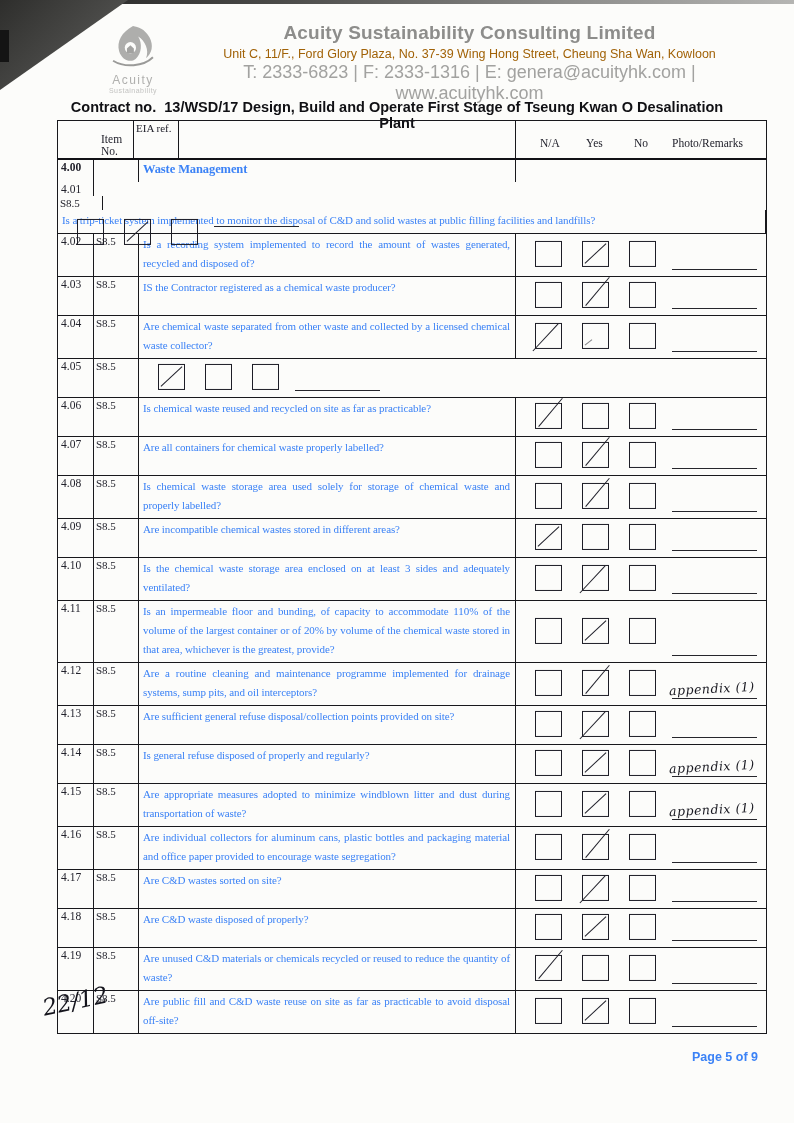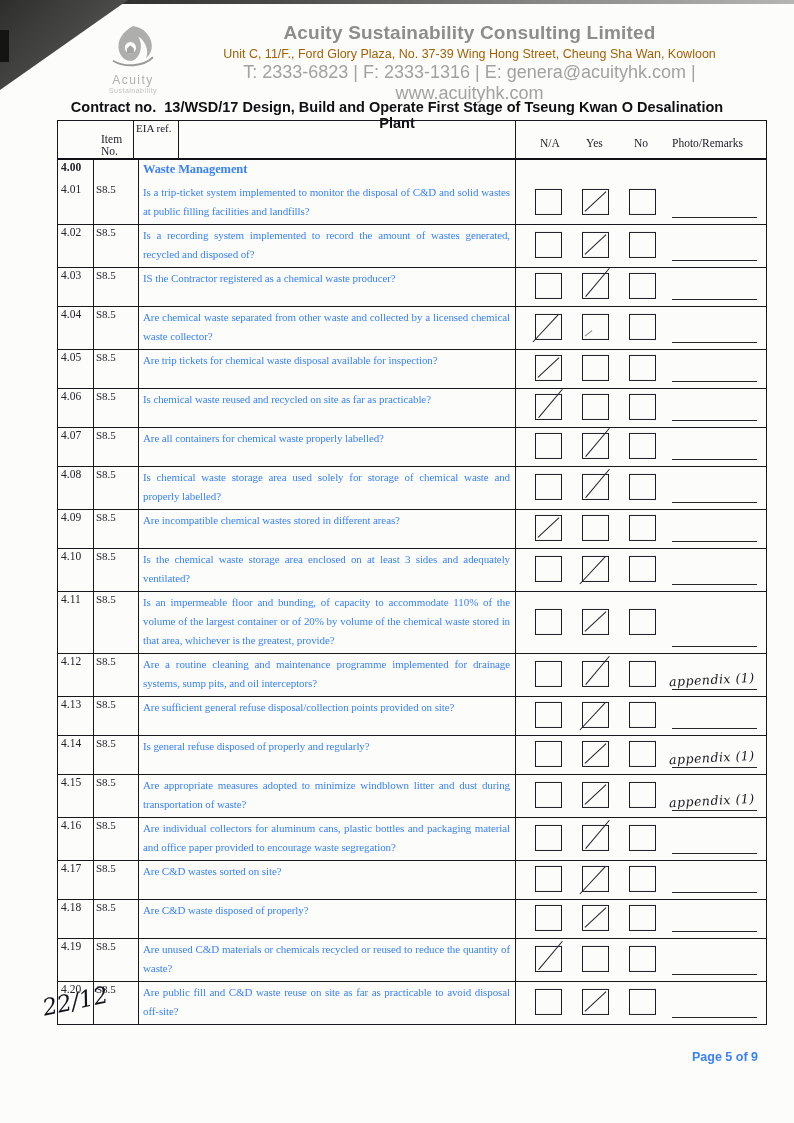--- a/index.html
+++ b/index.html
@@ -42,21 +42,21 @@
   .hdr-row{height:37px;border-bottom:2.4px solid #111116;}
   .hdr-item{display:flex;flex-direction:column;justify-content:flex-end;font-size:11.5px;margin-left:40px;}
   .hdr-lbl{position:absolute;top:16px;font-size:11.5px;color:#22222c;}
   .lbl-na{left:24px;} .lbl-yes{left:70px;} .lbl-no{left:118px;} .lbl-photo{left:156px;}
 
   .sec-row{min-height:17px;}
   .sec-row .c-q{font-weight:bold;font-size:12.5px;text-align:left;padding-top:0;}
   .sec-row .c-item{font-weight:bold;}
 
   .t-row{border-top:1.5px solid #18181c;min-height:38px;}
-  .t-row.no-top{border-top:none;}
+  .t-row.no-top{border-top:none;flex-direction:column;}
 
   .cb{position:absolute;width:25px;height:24px;border:1.9px solid #1d1d26;
       top:50%;transform:translateY(-54%);}
   .cb-na{left:19px;} .cb-yes{left:66px;} .cb-no{left:113px;}
   .mark{position:absolute;height:0;border-top:1.9px solid #20202a;display:block;}
   .m0{width:29px;left:-2px;top:11px;transform:rotate(-43deg);}
   .m1{width:37px;left:-4px;top:8px;transform:rotate(-50deg);}
   .m2{width:37px;left:-9px;top:13px;transform:rotate(-47deg);}
   .m-tick{width:9px;left:1px;top:18px;transform:rotate(-38deg);opacity:.55;}
 
@@ -184,21 +184,20 @@
             </span>
       <span class="cb cb-no"></span>
       <span class="r-line"></span>
       <span class="r-text"></span>
     </div>
   </div>
 
   <div class="flexrow t-row">
     <div class="c-item">4.05</div>
     <div class="c-eia">S8.5</div>
-    <div class="c-q">Are trip tickets for chemical waste disposal available for inspection?</div>
     <div class="c-ans">
       <span class="cb cb-na">
               <span class="mark m0"></span>
             </span>
       <span class="cb cb-yes"></span>
       <span class="cb cb-no"></span>
       <span class="r-line"></span>
       <span class="r-text"></span>
     </div>
   </div>

